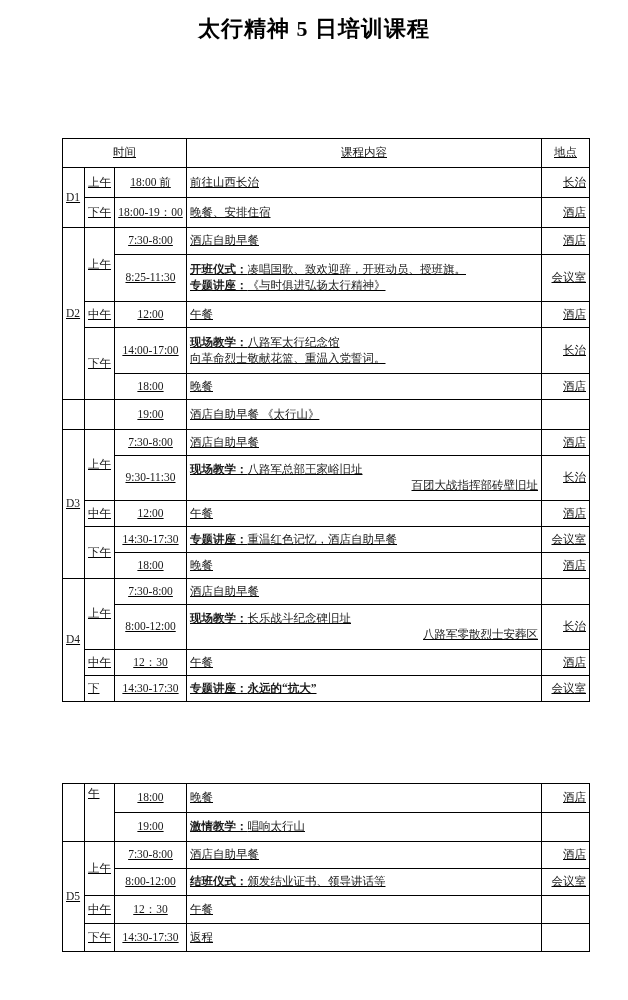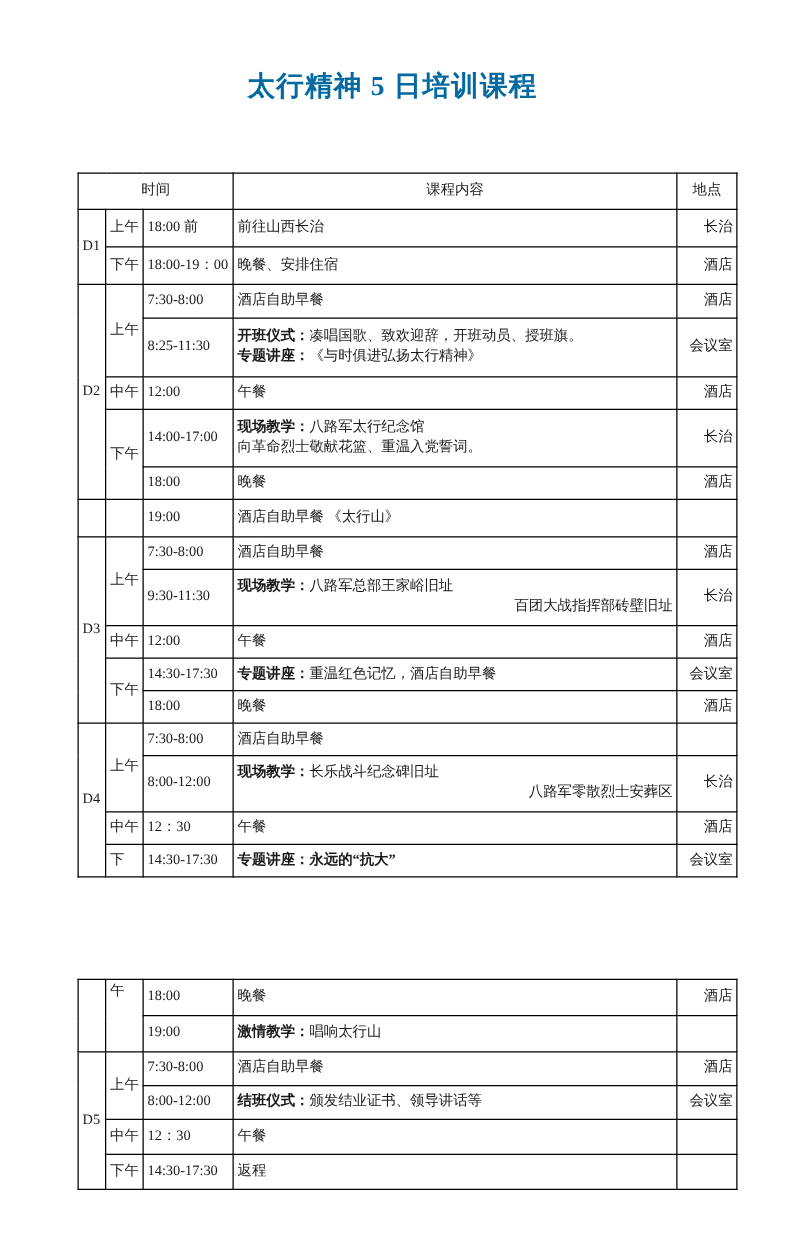--- a/index.html
+++ b/index.html
@@ -19,23 +19,23 @@
     width: 628px;
     height: 1000px;
     position: relative;
     box-sizing: border-box;
   }
   .doc-title {
     text-align: center;
     font-size: 22px;
     font-weight: bold;
     letter-spacing: 1px;
-    padding-top: 54px;
+    padding-top: 14px;
     font-family: "Liberation Serif", "DejaVu Serif", serif;
-    color: #0369a1;
+    color: #000000;
   }
   .table-wrap {
     position: absolute;
     left: 62px;
     width: 527px;
   }
   #table-main-wrap { top: 138px; }
   #table-cont-wrap { top: 783px; }
 
   table.sched {
@@ -50,20 +50,21 @@
     vertical-align: middle;
     font-weight: normal;
     font-size: 11.5px;
     line-height: 1.35;
     color: #1a1a1a;
     overflow: hidden;
   }
   
   table.sched {
     border: 1.6px solid #000;
+    text-decoration: underline;
   }
   col.c-day   { width: 22px; }
   col.c-per   { width: 30px; }
   col.c-time  { width: 72px; }
   col.c-cont  { width: 355px; }
   col.c-loc   { width: 48px; }
 
   th.hdr {
     text-align: center;
     font-weight: bold;
@@ -81,21 +82,21 @@
   }
   td.day.mid { vertical-align: middle; margin-left: 10px; }
   td.per {
     text-align: left;
     font-size: 11.5px;
     padding-left: 2px;
     white-space: nowrap;
   }
   td.per.top { vertical-align: top; }
   td.time {
-    text-align: left;
+    text-align: center;
     font-size: 11px;
     padding-left: 3px;
     white-space: nowrap;
     font-family: "Liberation Serif", "DejaVu Serif", serif;
   }
   td.cont {
     text-align: left;
     padding-left: 4px;
   }
   td.loc {

